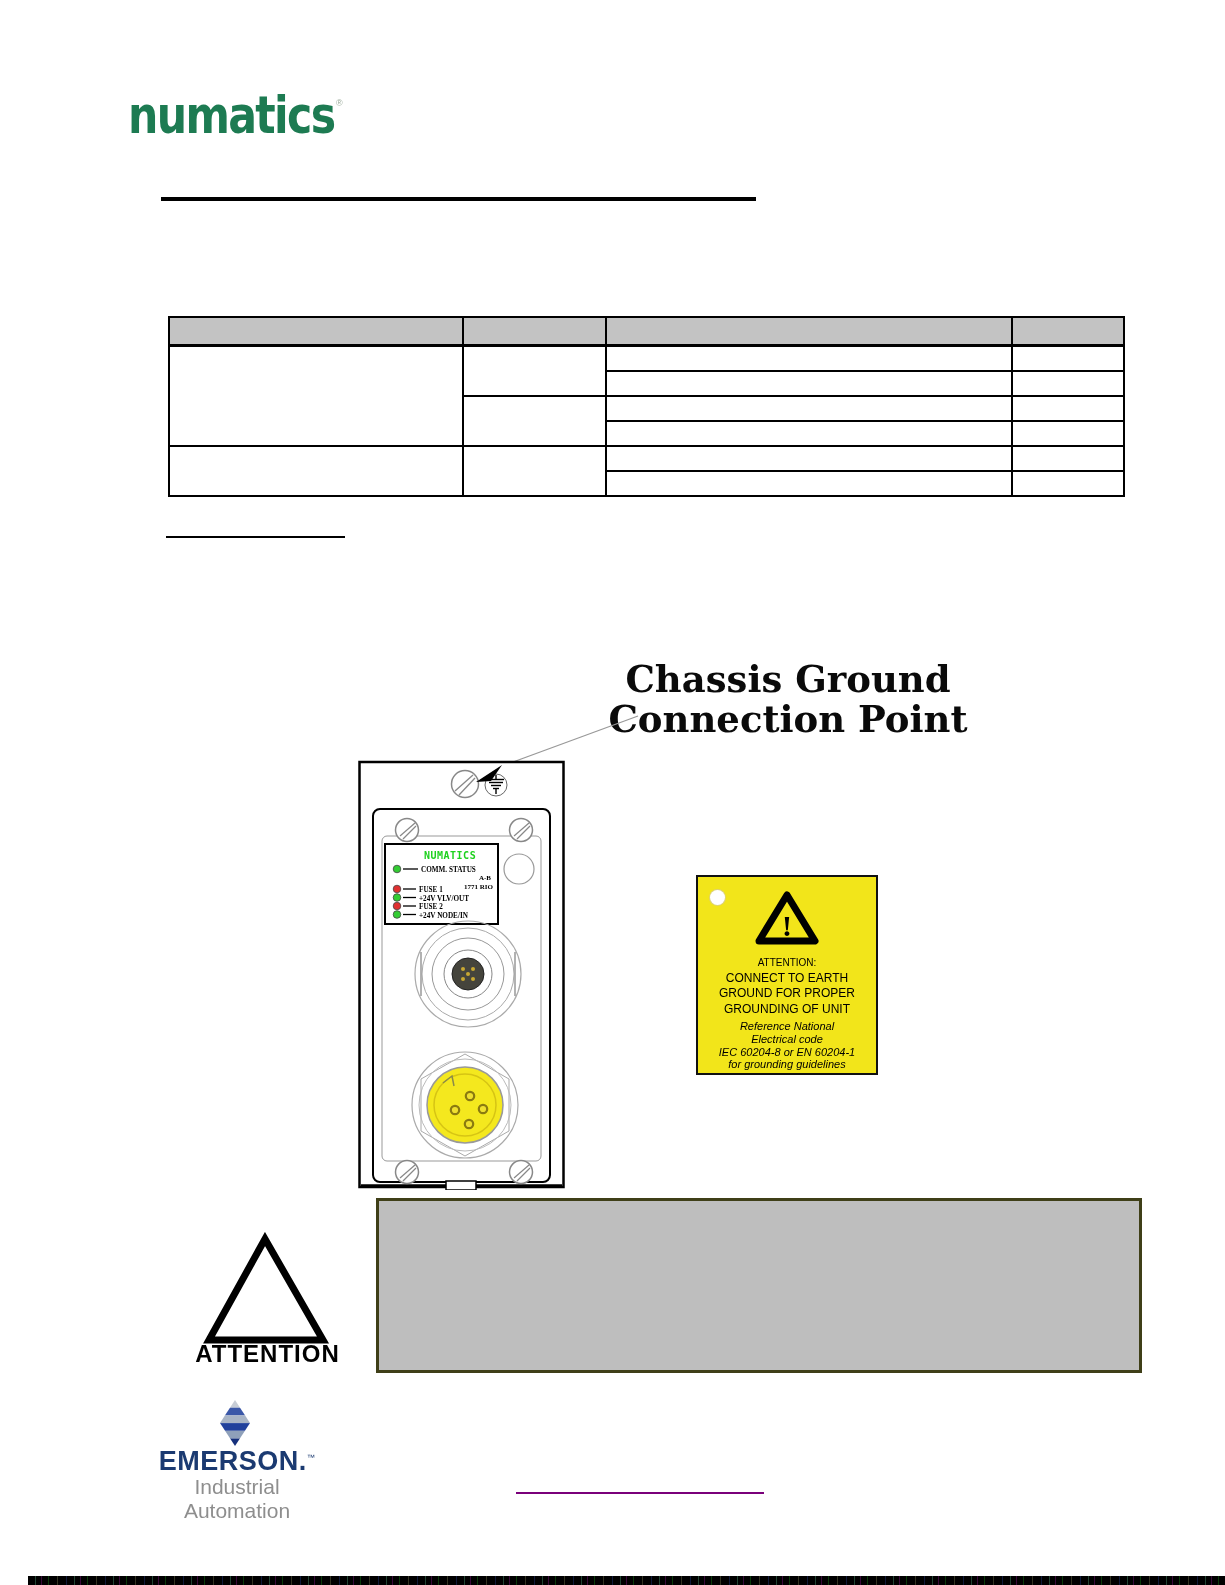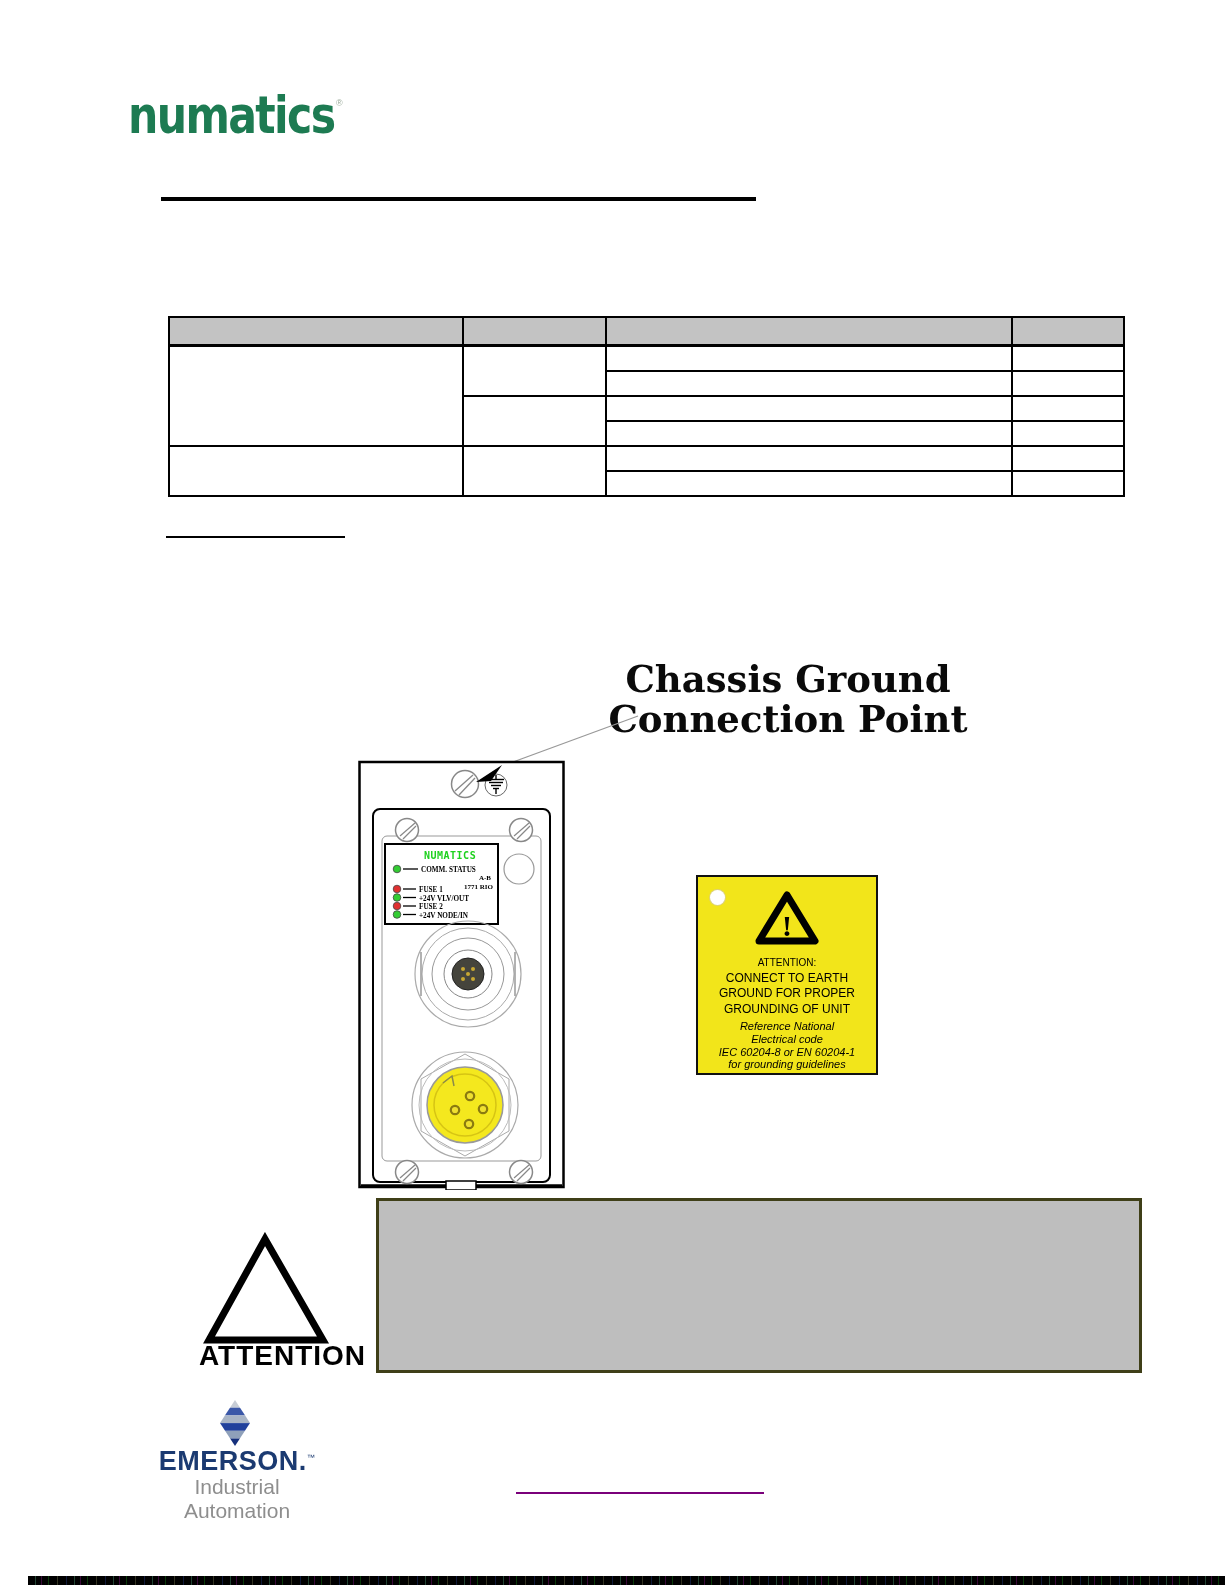--- a/index.html
+++ b/index.html
@@ -40,22 +40,22 @@
   .glabel-title{margin-top:9px;font-size:10px;line-height:15.5px;}
   .glabel-line{font-size:12px;line-height:15.5px;}
   .glabel-small{font-size:11px;line-height:12.8px;font-style:italic;}
 
   
   .gray-box{position:absolute;left:348px;top:1198px;width:766px;height:175px;background:#bebebe;
     border:3px solid #3f3f18;box-sizing:border-box;}
 
   
   .att-tri-svg{position:absolute;left:175px;top:1232px;width:128px;height:115px;}
-  .att-word{position:absolute;left:167px;top:1340px;width:175px;text-align:center;
-    font-weight:bold;font-size:28px;letter-spacing:1px;color:#000;}
+  .att-word{position:absolute;left:152px;top:1340px;width:175px;text-align:center;
+    font-weight:bold;font-size:24px;letter-spacing:1px;color:#000;}
 
   
   .em-diamond{position:absolute;left:192px;top:1400px;width:30px;height:46px;}
   .em-name{position:absolute;left:120px;top:1446px;width:178px;text-align:center;
     font-weight:bold;font-size:27px;letter-spacing:0.5px;color:#1b3a71;}
   .em-name .tm{font-size:8px;font-weight:normal;vertical-align:super;color:#1b3a71;}
   .em-tagline{position:absolute;left:118px;top:1475px;width:182px;text-align:center;
     font-size:21px;color:#8e8e8e;}
 
   

